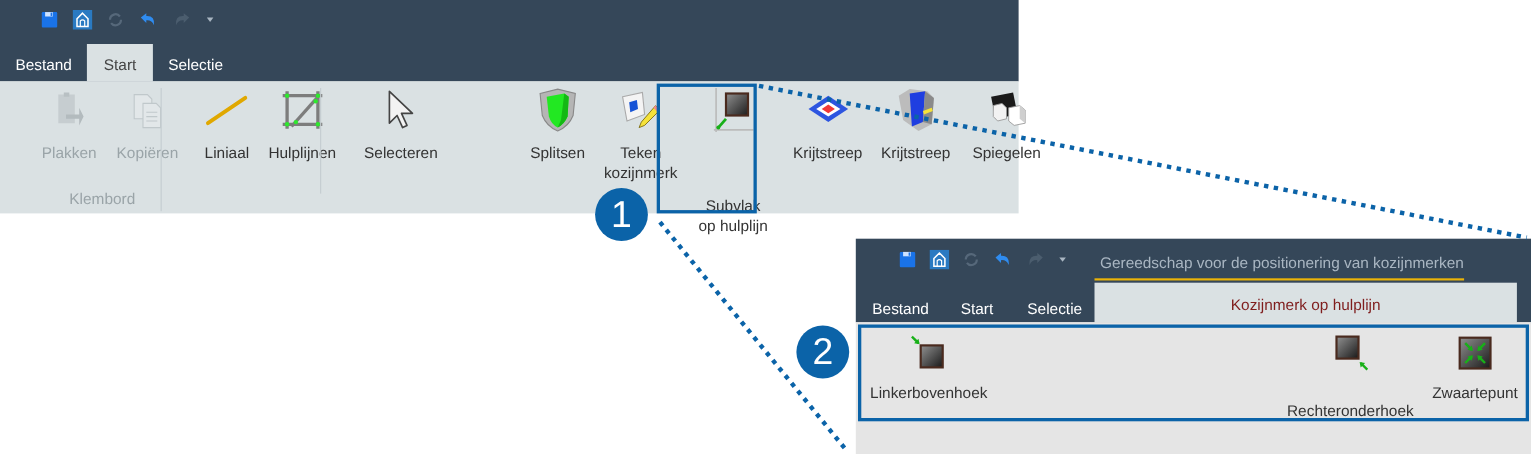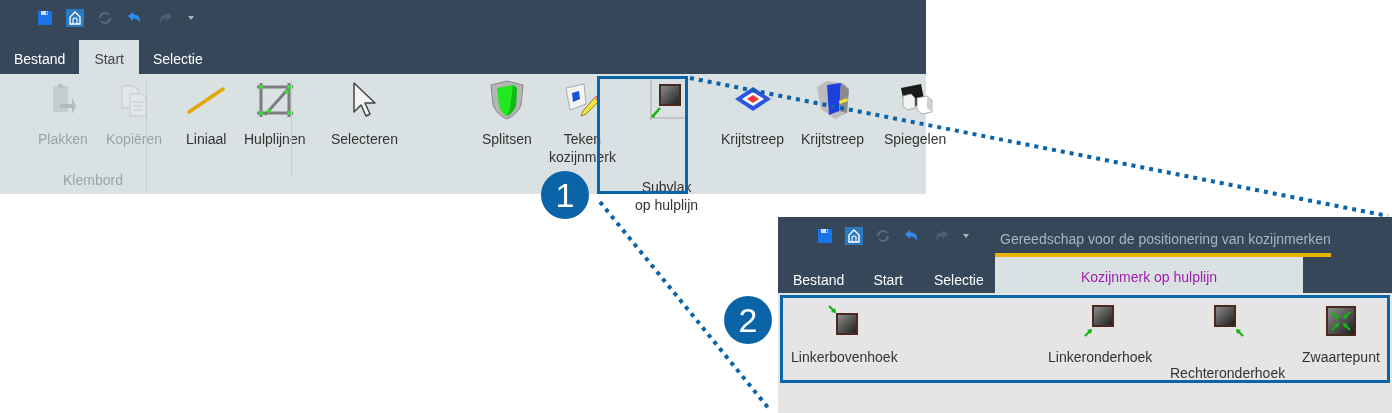--- a/index.html
+++ b/index.html
@@ -22,24 +22,24 @@
   .btn .lbl { font-size: 14px; color: #333; text-align: center; line-height: 18px; margin-top: 8px; white-space: nowrap; }
   .btn.disabled .lbl { color: #9aa4a8; }
   .group-label { position: absolute; bottom: 6px; font-size: 14px; color: #9aa4a8; }
 
   .highlight1 { position: absolute; left: 597px; top: 76px; width: 91px; height: 118px; border: 3px solid #0b63a8; }
 
   
   .ribbon2 { position: absolute; left: 778px; top: 217px; width: 614px; height: 196px; }
   .titlebar2 { position: absolute; left: 0; top: 0; width: 614px; height: 76px; background: #354759; }
   .qat2 { position: absolute; top: 10px; left: 38px; display: flex; align-items: center; gap: 11px; }
-  .ctx-title { position: absolute; left: 217px; top: 12px; width: 336px; font-size: 14px; color: #a9b6c2; padding: 2px 6px 6px 5px; border-bottom: 4px solid #eab308; white-space: nowrap; }
+  .ctx-title { position: absolute; left: 217px; top: 12px; width: 336px; font-size: 14px; color: #a9b6c2; padding: 2px 6px 6px 5px; border-bottom: 2px solid #eab308; white-space: nowrap; }
   .tabs2 { position: absolute; top: 42px; left: 0; height: 34px; display: flex; }
   .tab2 { height: 34px; display: flex; align-items: center; padding-top: 8px; font-size: 14px; color: #fff; cursor: pointer; }
-  .ctx-tab { position: absolute; left: 217px; top: 40px; width: 308px; height: 36px; background: #dae1e3; color: #a21caf; font-size: 14px; display: flex; align-items: center; justify-content: center; padding-top: 4px; cursor: pointer; }
+  .ctx-tab { position: absolute; left: 217px; top: 40px; width: 384px; height: 36px; background: #dae1e3; color: #7f1d1d; font-size: 14px; display: flex; align-items: center; justify-content: center; padding-top: 4px; cursor: pointer; }
   .ribbon2-body { position: absolute; left: 0; top: 76px; width: 614px; height: 120px; background: #e5e5e5; }
   .highlight2 { position: absolute; left: 2px; top: 2px; width: 610px; height: 88px; border: 3px solid #0b63a8; }
   .btn2 { position: absolute; top: 10px; display: flex; flex-direction: column; align-items: center; cursor: pointer; }
   .btn2 .ico { width: 36px; height: 36px; display: flex; align-items: center; justify-content: center; }
   .btn2 .lbl { font-size: 14px; color: #333; margin-top: 10px; white-space: nowrap; }
 
   
   .badge { position: absolute; width: 48px; height: 48px; border-radius: 50%; background: #0b63a8; color: #fff; font-size: 34px; display: flex; align-items: center; justify-content: center; font-family: "Liberation Sans", sans-serif; }
   .connectors { position: absolute; left: 0; top: 0; width: 1392px; height: 413px; pointer-events: none; }
 </style>
@@ -299,31 +299,20 @@
               </linearGradient>
             </defs>
             <rect x="10" y="10" width="22" height="22" fill="#4a2a1e"></rect>
             <rect x="12" y="12" width="18" height="18" fill="url(#gq)"></rect>
             <line x1="3" y1="3" x2="9" y2="9" stroke="#18b018" stroke-width="2.2"></line>
             <path d="M10 10 L5 9 L9 5 Z" fill="#18b018"></path>
           </svg>
       </span>
       <span class="lbl">Linkerbovenhoek</span>
     </div>
-    <div class="btn2" style="left:270px;">
-      <span class="ico">
-        <svg width="36" height="36" viewBox="0 0 36 36">
-            <rect x="10" y="2" width="22" height="22" fill="#4a2a1e"></rect>
-            <rect x="12" y="4" width="18" height="18" fill="url(#gq)"></rect>
-            <line x1="3" y1="33" x2="9" y2="27" stroke="#18b018" stroke-width="2.2"></line>
-            <path d="M10 26 L9 31 L5 27 Z" fill="#18b018"></path>
-          </svg>
-      </span>
-      <span class="lbl">Linkeronderhoek</span>
-    </div>
     <div class="btn2" style="left:392px;gap:16px;">
       <span class="ico">
         <svg width="36" height="36" viewBox="0 0 36 36">
             <rect x="4" y="2" width="22" height="22" fill="#4a2a1e"></rect>
             <rect x="6" y="4" width="18" height="18" fill="url(#gq)"></rect>
             <line x1="33" y1="33" x2="27" y2="27" stroke="#18b018" stroke-width="2.2"></line>
             <path d="M26 26 L31 27 L27 31 Z" fill="#18b018"></path>
           </svg>
       </span>
       <span class="lbl">Rechteronderhoek</span>

